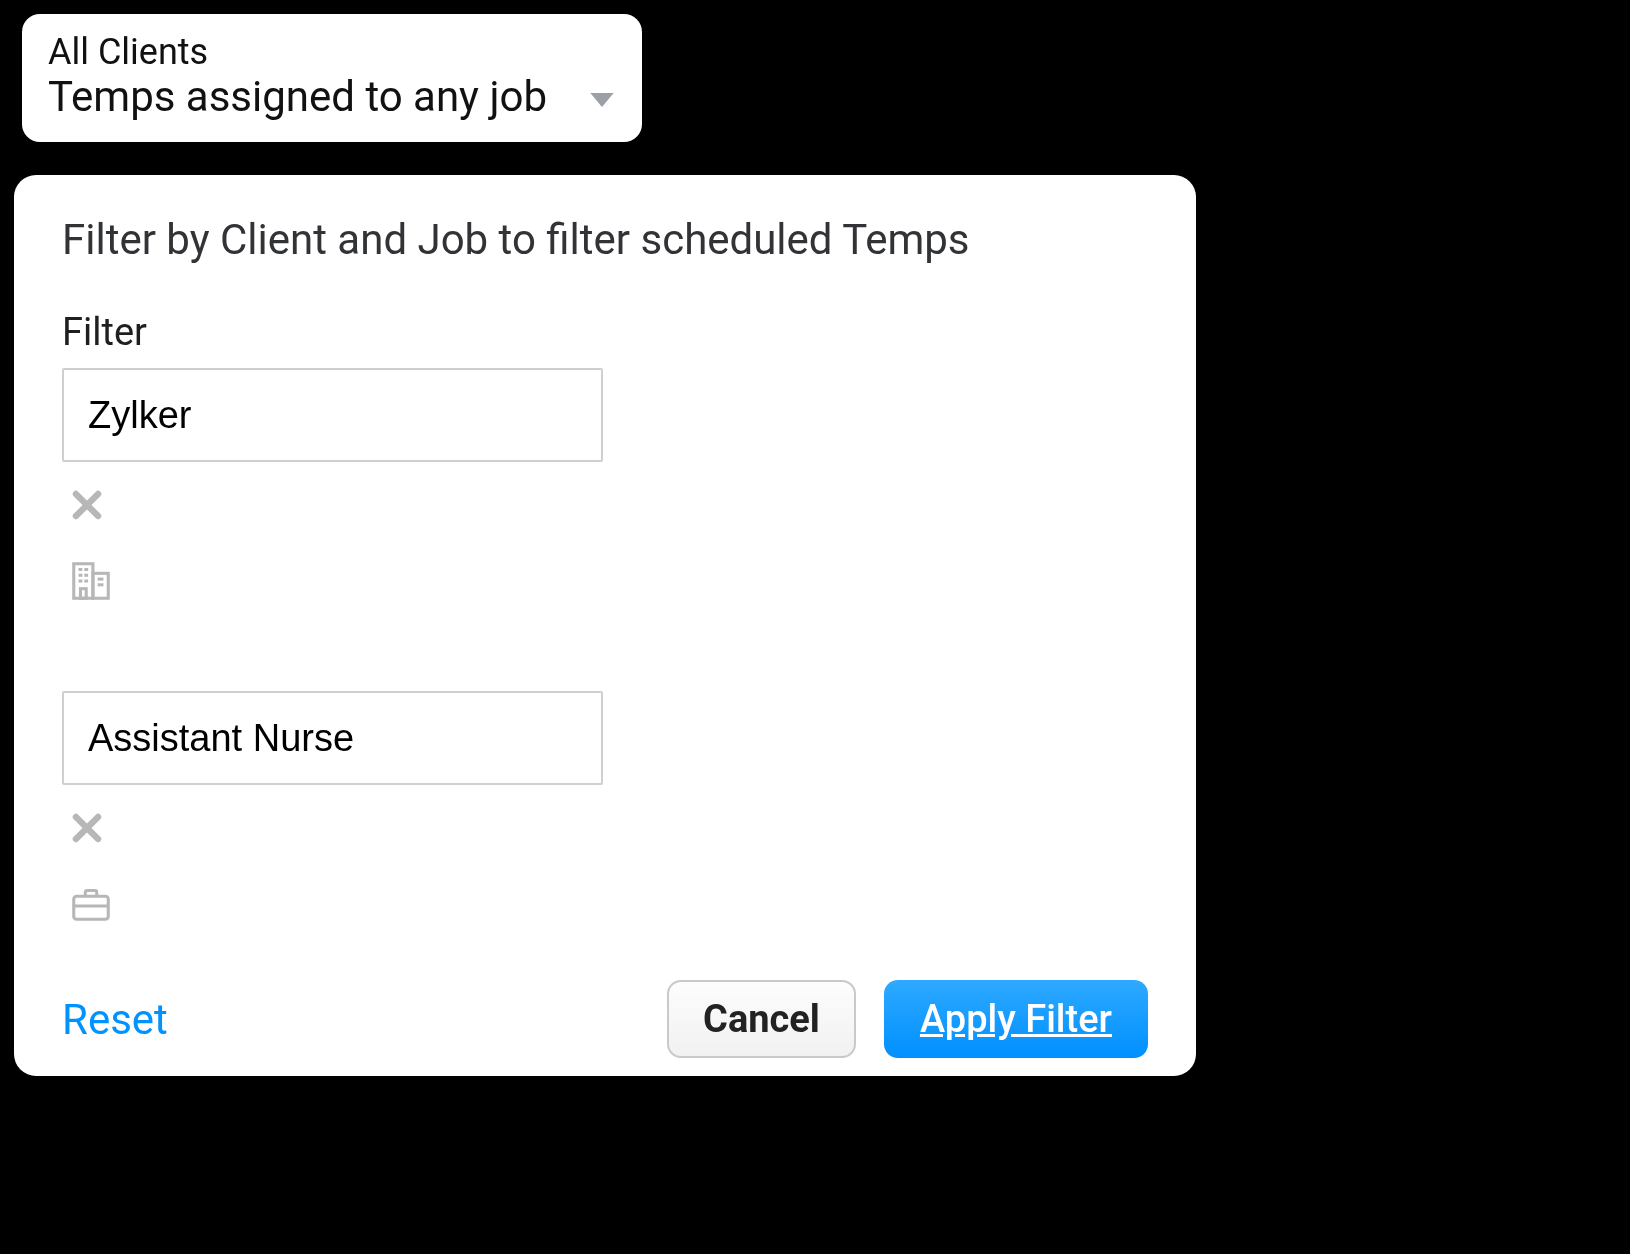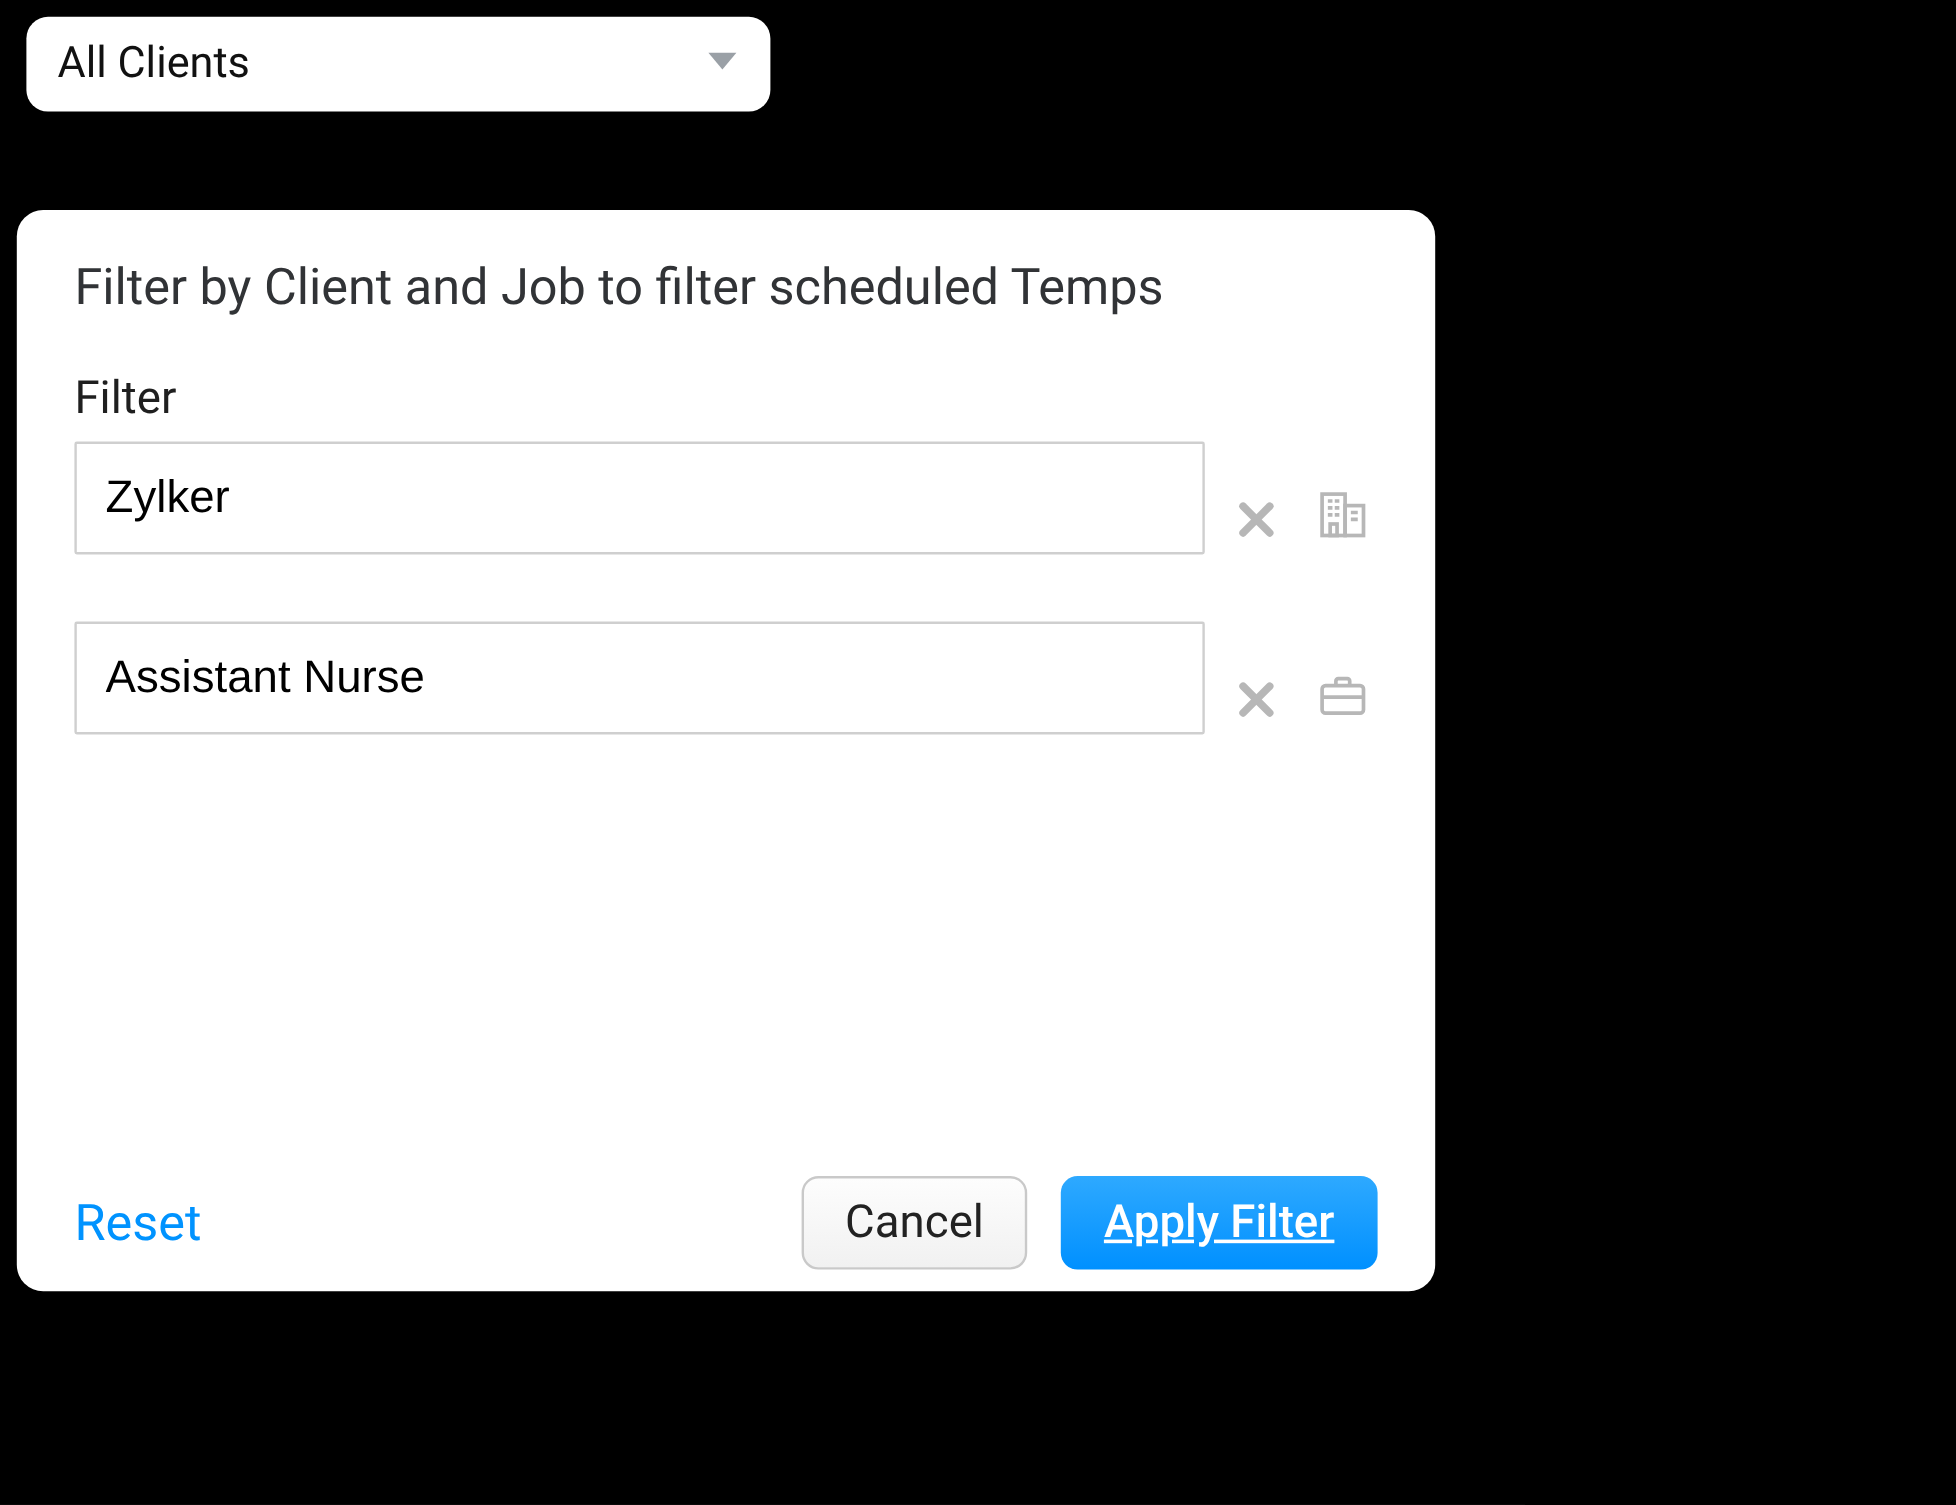--- a/index.html
+++ b/index.html
@@ -72,23 +72,24 @@
     font-weight: 400;
   }
   .field-label {
     font-size: 38px;
     color: #1f1f1f;
     margin-bottom: 14px;
     font-weight: 400;
   }
   .field-row {
     display: flex;
-    align-items: flex-end;
+    align-items: flex-start;
     gap: 18px;
-    margin-bottom: 56px;
+    margin-bottom: 77px;
+    flex-direction: column;
   }
   .text-input {
     flex: 1 1 auto;
     height: 94px;
     border: 2px solid #cfcfcf;
     background: #fff;
     font-size: 38px;
     padding: 0 24px;
     color: #000;
     outline: none;
@@ -124,21 +125,21 @@
   .btn {
     height: 78px;
     border-radius: 14px;
     font-size: 38px;
     padding: 0 34px;
     display: inline-flex;
     align-items: center;
     justify-content: center;
     cursor: pointer;
     box-sizing: border-box;
-    font-weight: 400;
+    font-weight: 700;
   }
   .btn-secondary {
     background: linear-gradient(#fdfdfd, #f1f1f1);
     border: 2px solid #c9c9c9;
     color: #222;
     margin-right: 28px;
   }
   .btn-primary {
     background: linear-gradient(#2ea9ff, #0090ff);
     border: none;
@@ -149,20 +150,21 @@
   }
 </style>
 </head>
 <body>
 
 <div class="stage">
 
   <div class="top-card">
     <div class="top-text">
       <div class="small-line">All Clients</div>
+      <div class="big-line">Temps assigned to any job</div>
     </div>
     <span class="caret">
       <svg width="28" height="20" viewBox="0 0 24 16" fill="currentColor">
         <polygon points="2,2 22,2 12,14"></polygon>
       </svg>
     </span>
   </div>
 
   <div class="panel">
 

